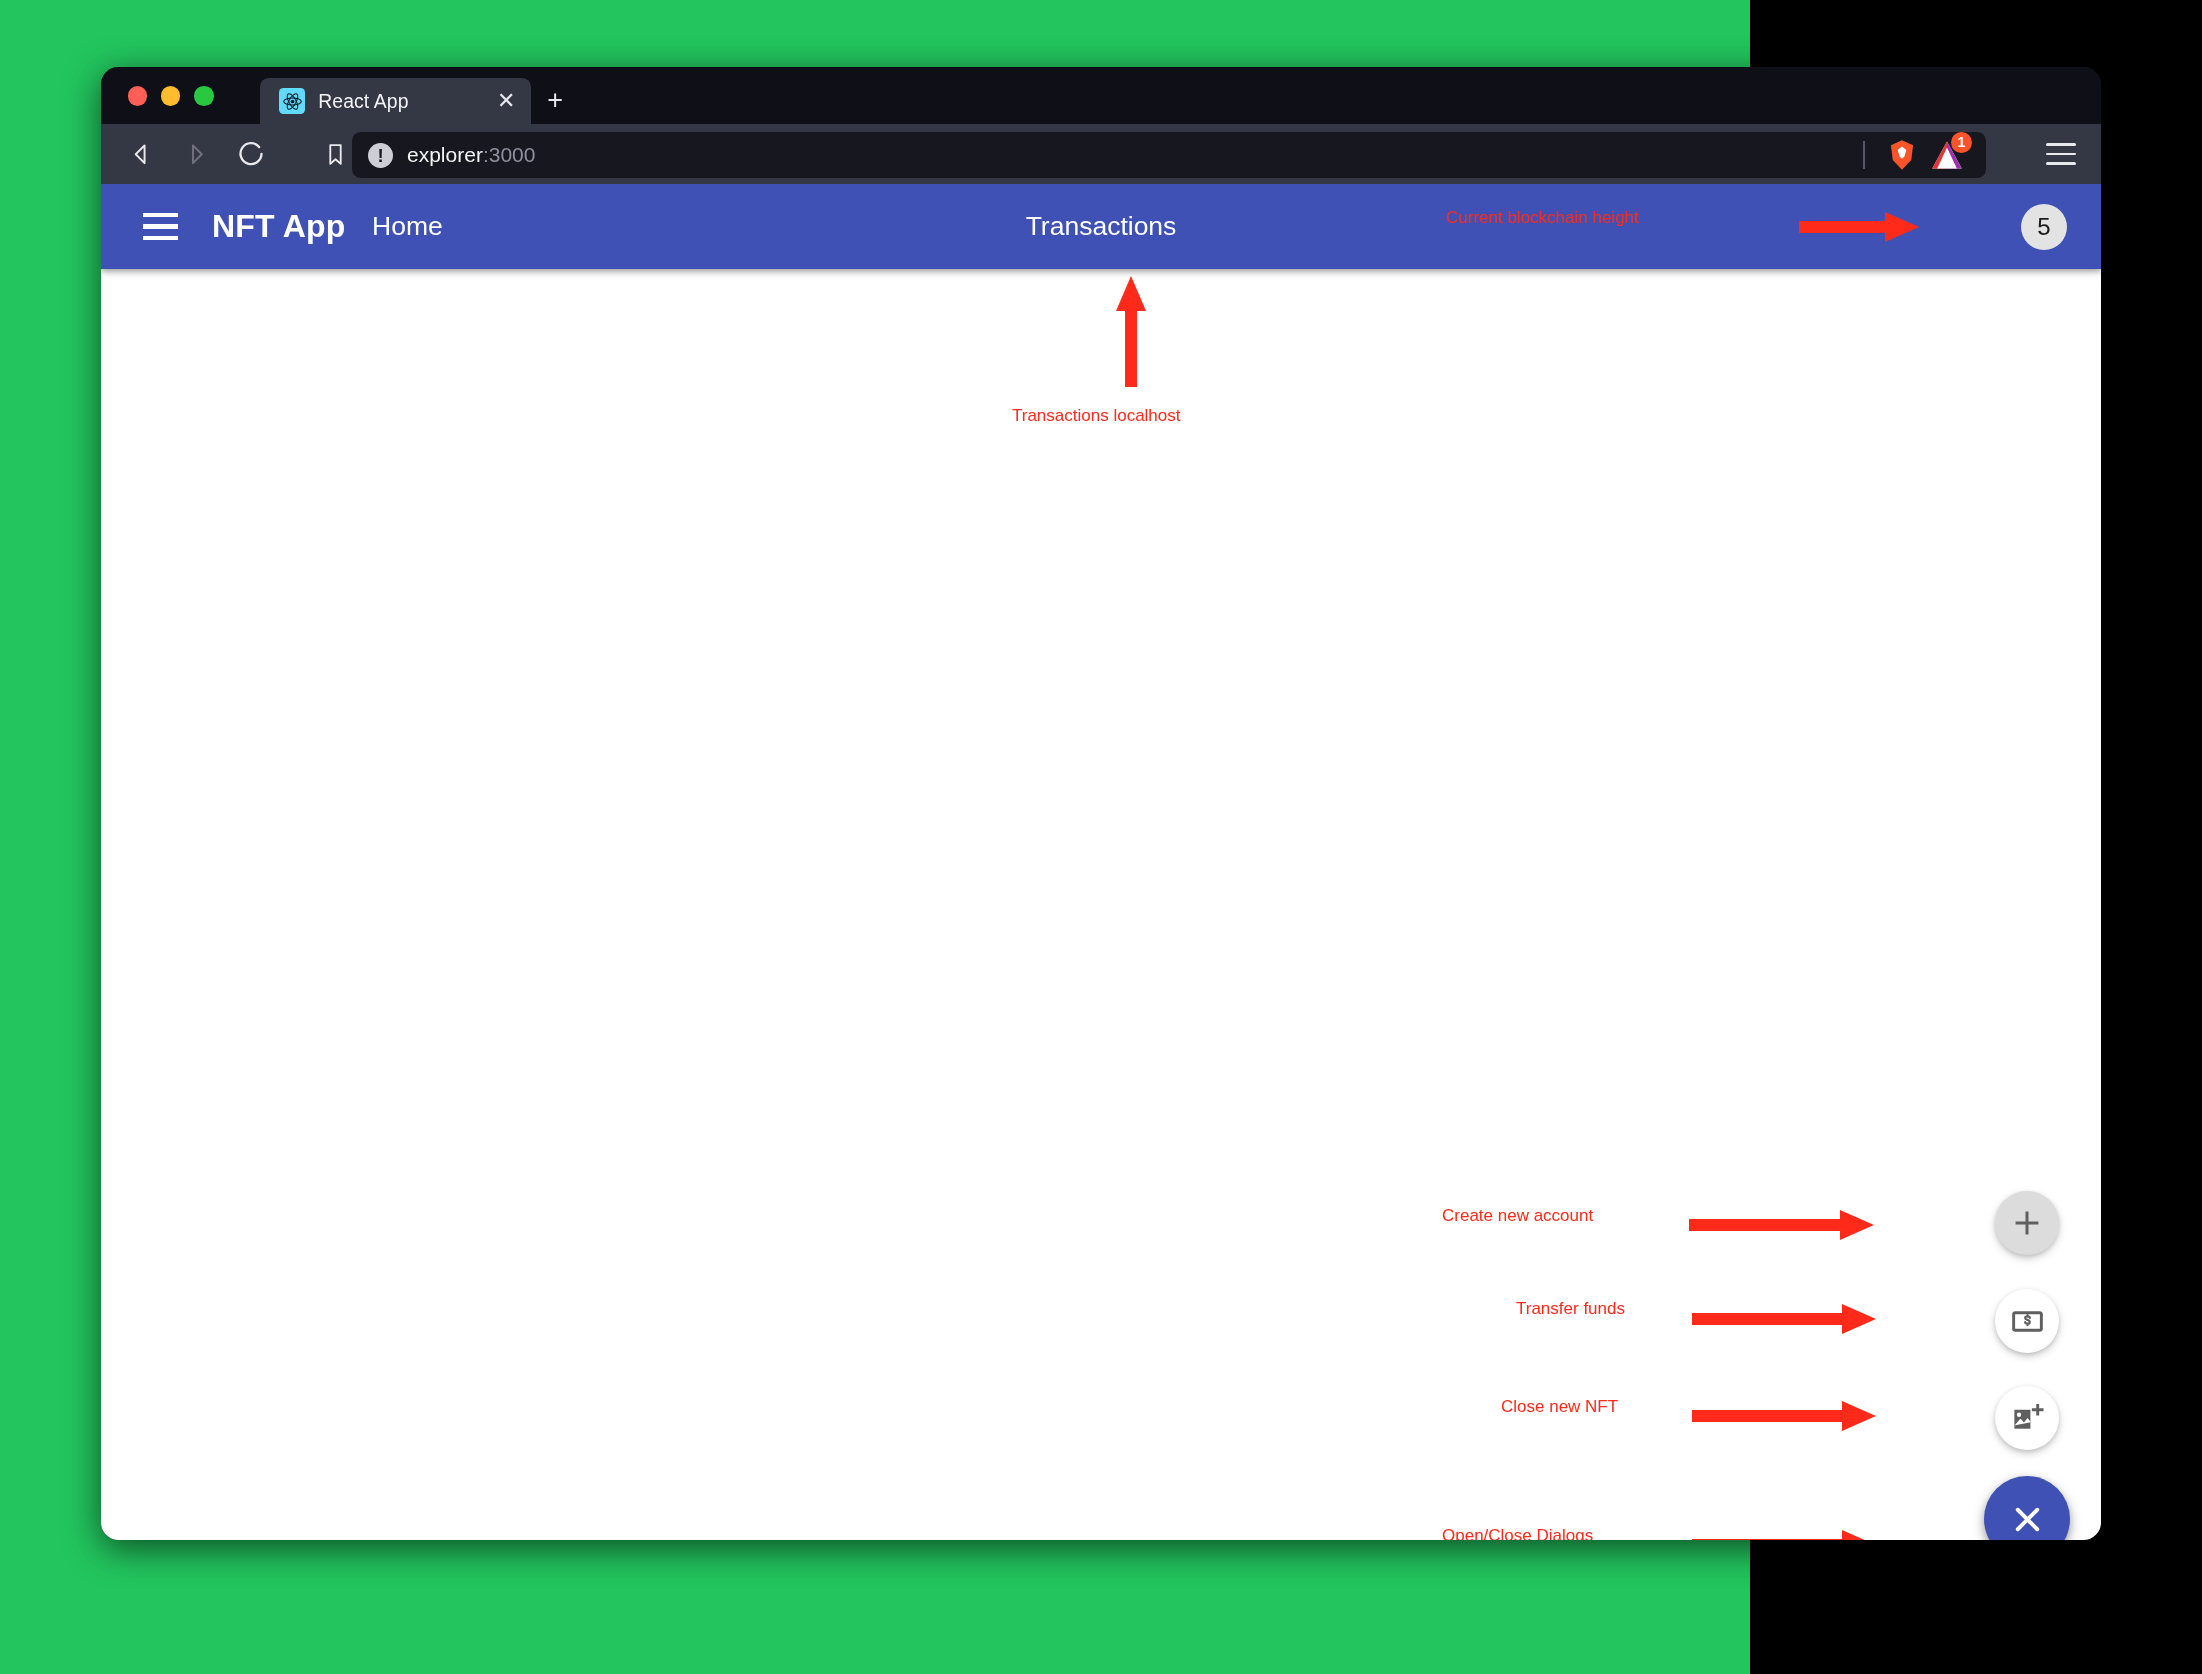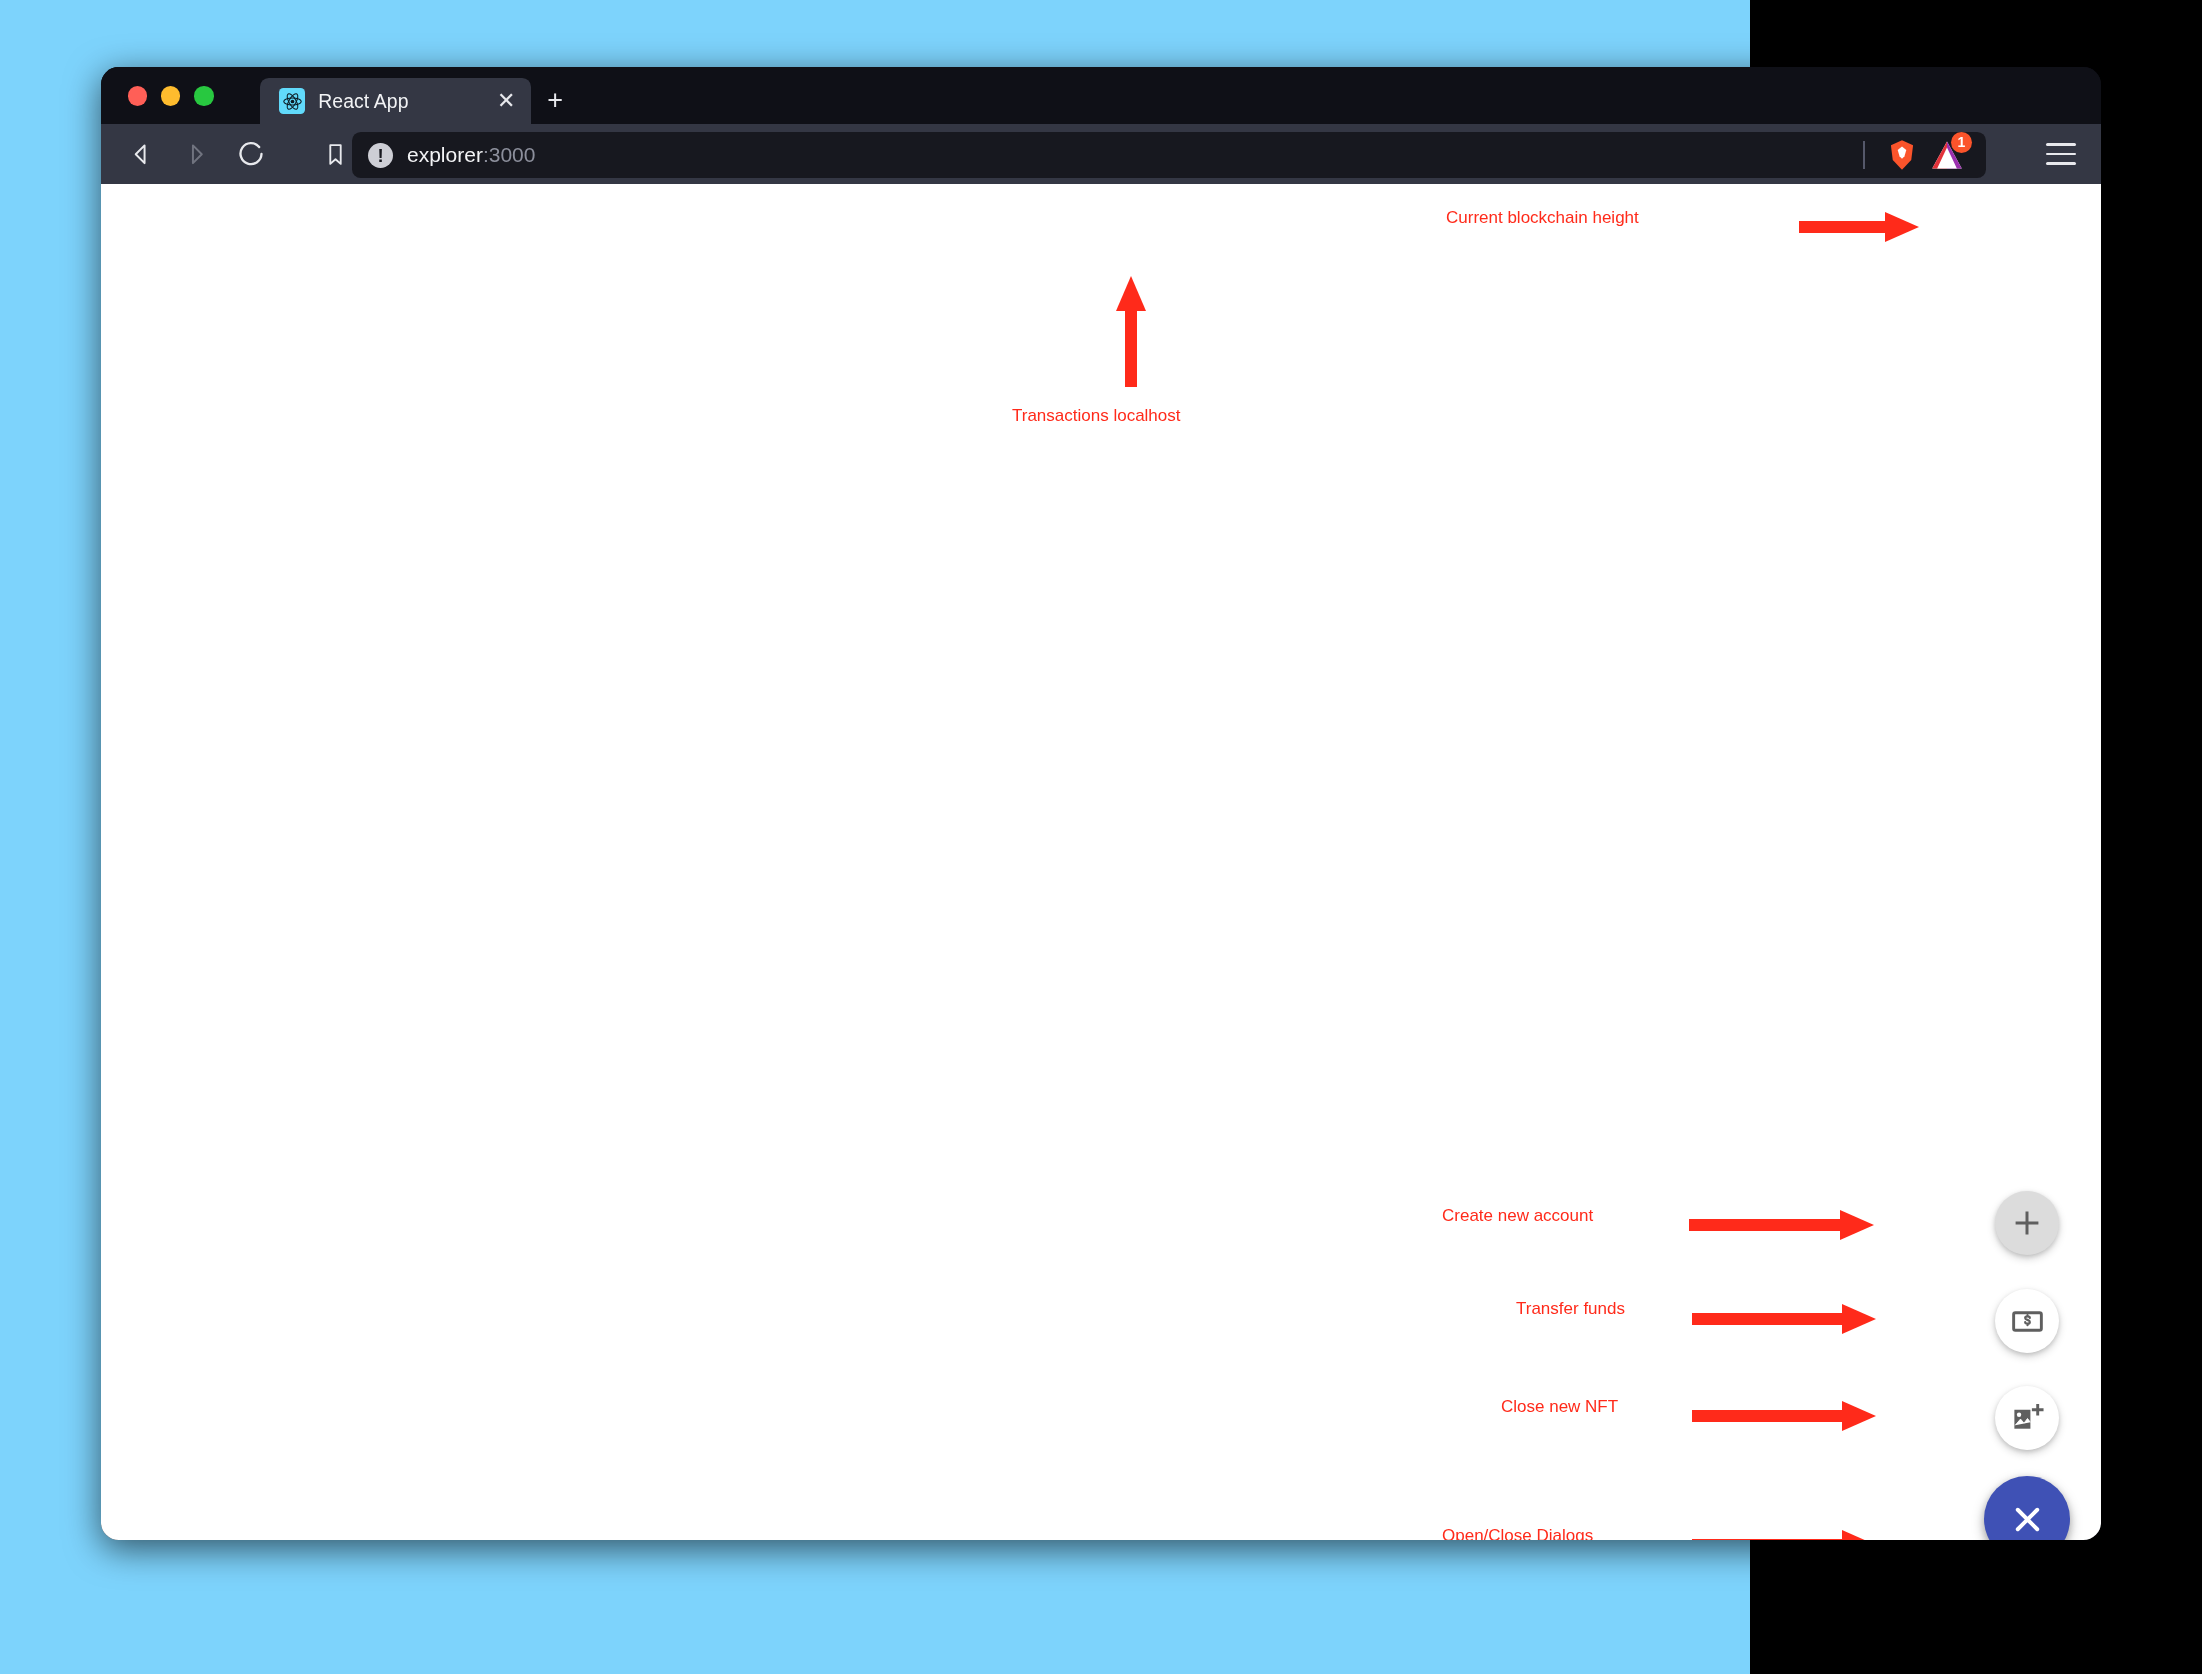--- a/index.html
+++ b/index.html
@@ -9,21 +9,21 @@
     width: 2202px;
     height: 1674px;
     overflow: hidden;
     font-family: "Liberation Sans", sans-serif;
   }
 
   .screen {
     position: relative;
     width: 1750px;
     height: 1674px;
-    background: #7dd3fc;
+    background: #22c55e;
   }
 
   
   .browser-window {
     position: absolute;
     left: 101px;
     top: 67px;
     width: 2000px;
     height: 1473px;
     border-radius: 17.6px;
@@ -408,20 +408,35 @@
 
       <div class="menu-btn">
         <span></span>
         <span></span>
         <span></span>
       </div>
     </div>
 
     <div class="viewport">
 
+      <div class="appbar">
+        <div class="appbar-menu">
+          <span></span>
+          <span></span>
+          <span></span>
+        </div>
+        <div class="brand">NFT App</div>
+        <div class="nav-link">Home</div>
+
+        <div class="appbar-center">
+          <span>Transactions</span>
+        </div>
+
+        <div class="height-badge">5</div>
+      </div>
 
       <div class="anno-text" style="left:1345px; top:24px;">Current blockchain height</div>
       <div class="arrow-h" style="left:1698px; top:28px; width:120px;">
         <div class="shaft" style="width:92px;"></div>
         <div class="head"></div>
       </div>
 
       <div class="arrow-v" style="left:1015px; top:92px; height:111px;">
         <div class="head"></div>
         <div class="shaft" style="height:81px;"></div>

